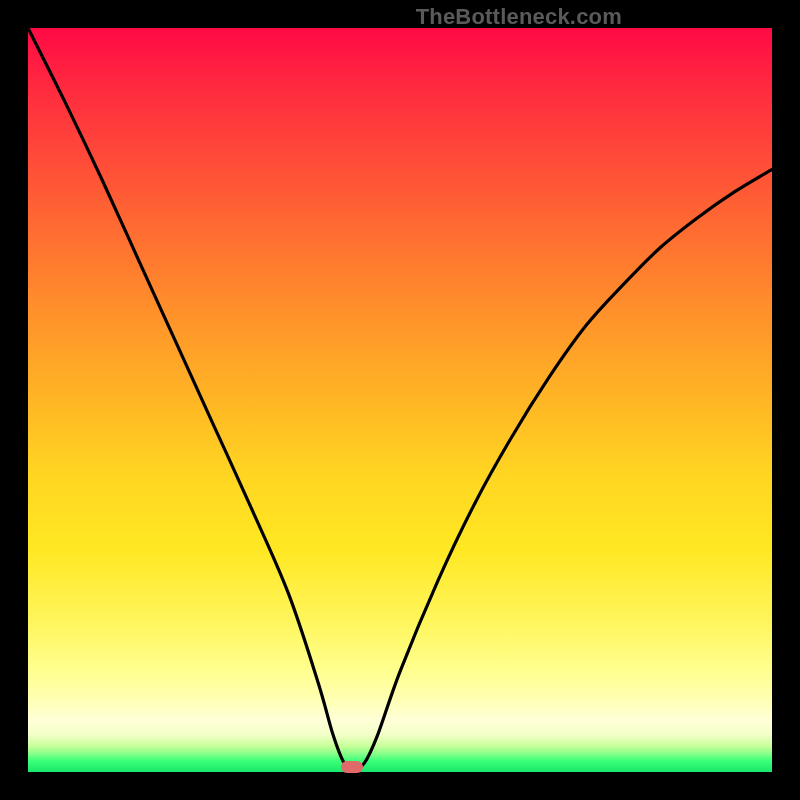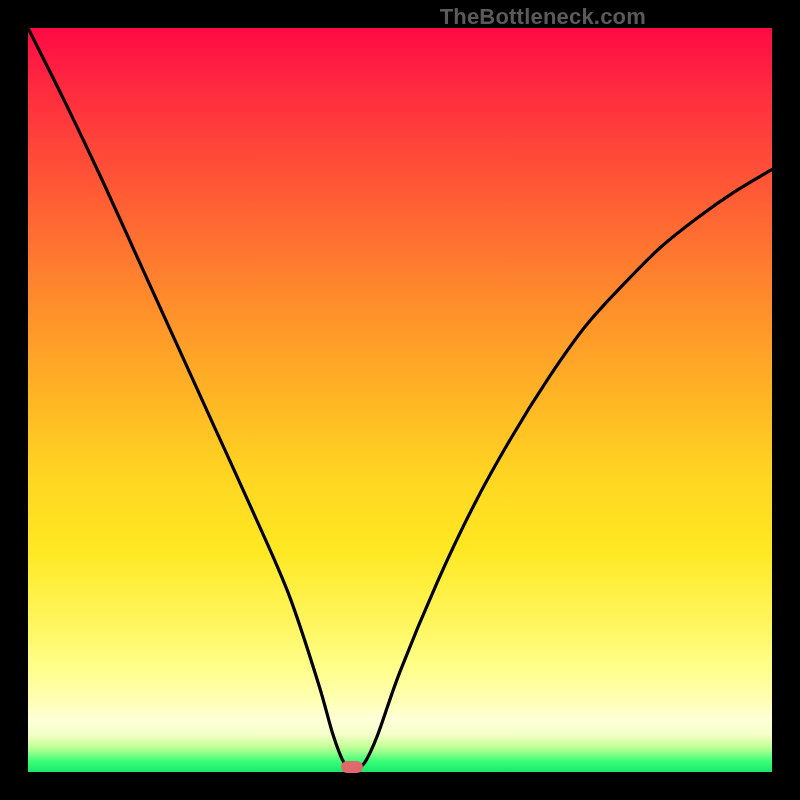--- a/index.html
+++ b/index.html
@@ -11,21 +11,20 @@
     overflow: hidden;
     font-family: Arial, Helvetica, sans-serif;
   }
   .frame {
     position: absolute;
     left: 0;
     top: 0;
     width: 632px;
     height: 800px;
     background: #000;
-    padding-left: 24px;
   }
   .plot {
     position: absolute;
     left: 28px;
     top: 28px;
     width: 744px;
     height: 744px;
     background: linear-gradient(
       to bottom,
       #ff0a45 0%,

